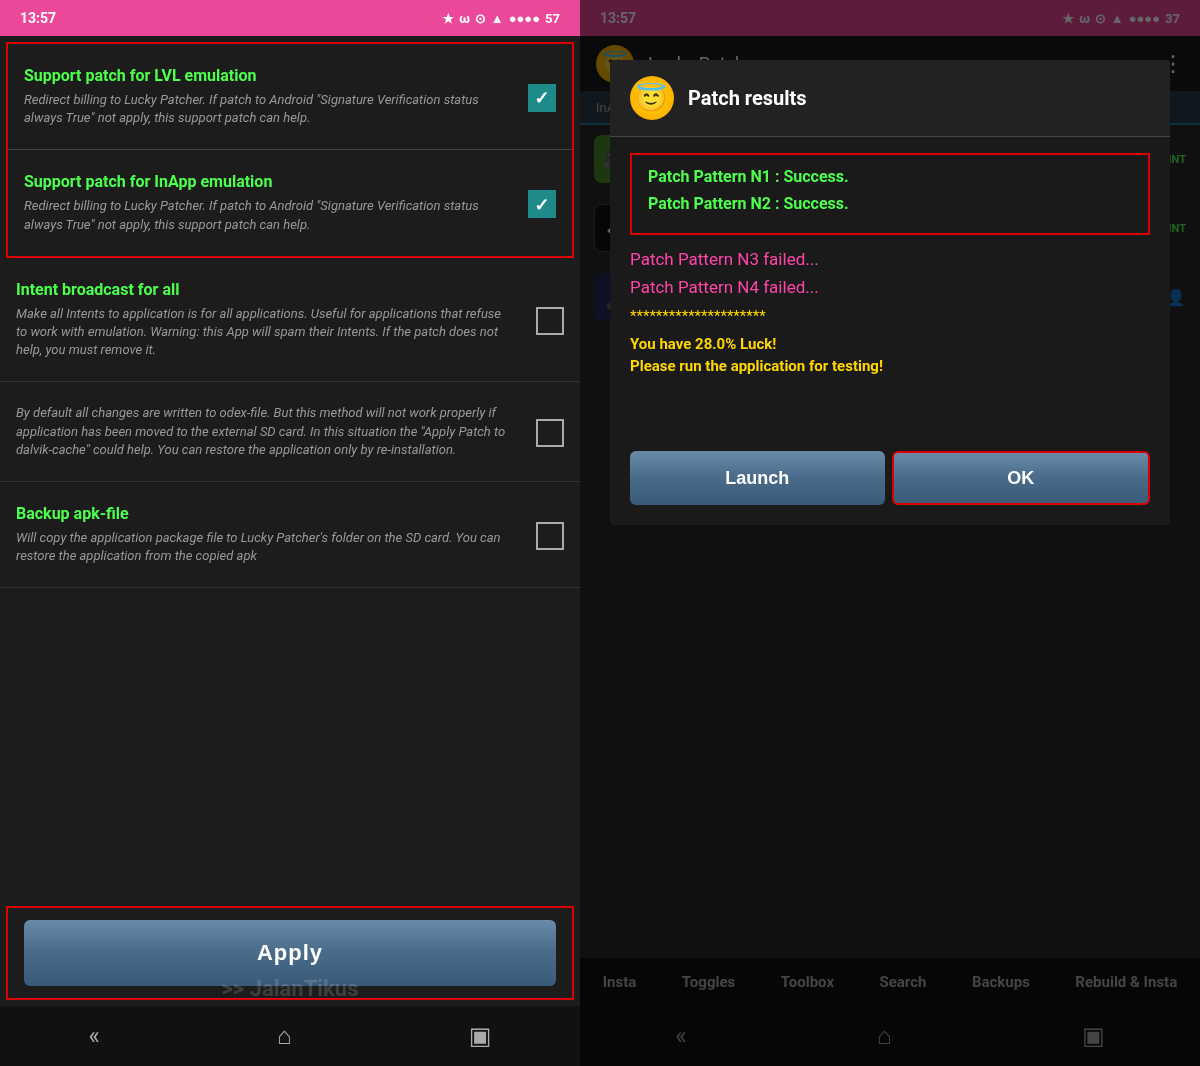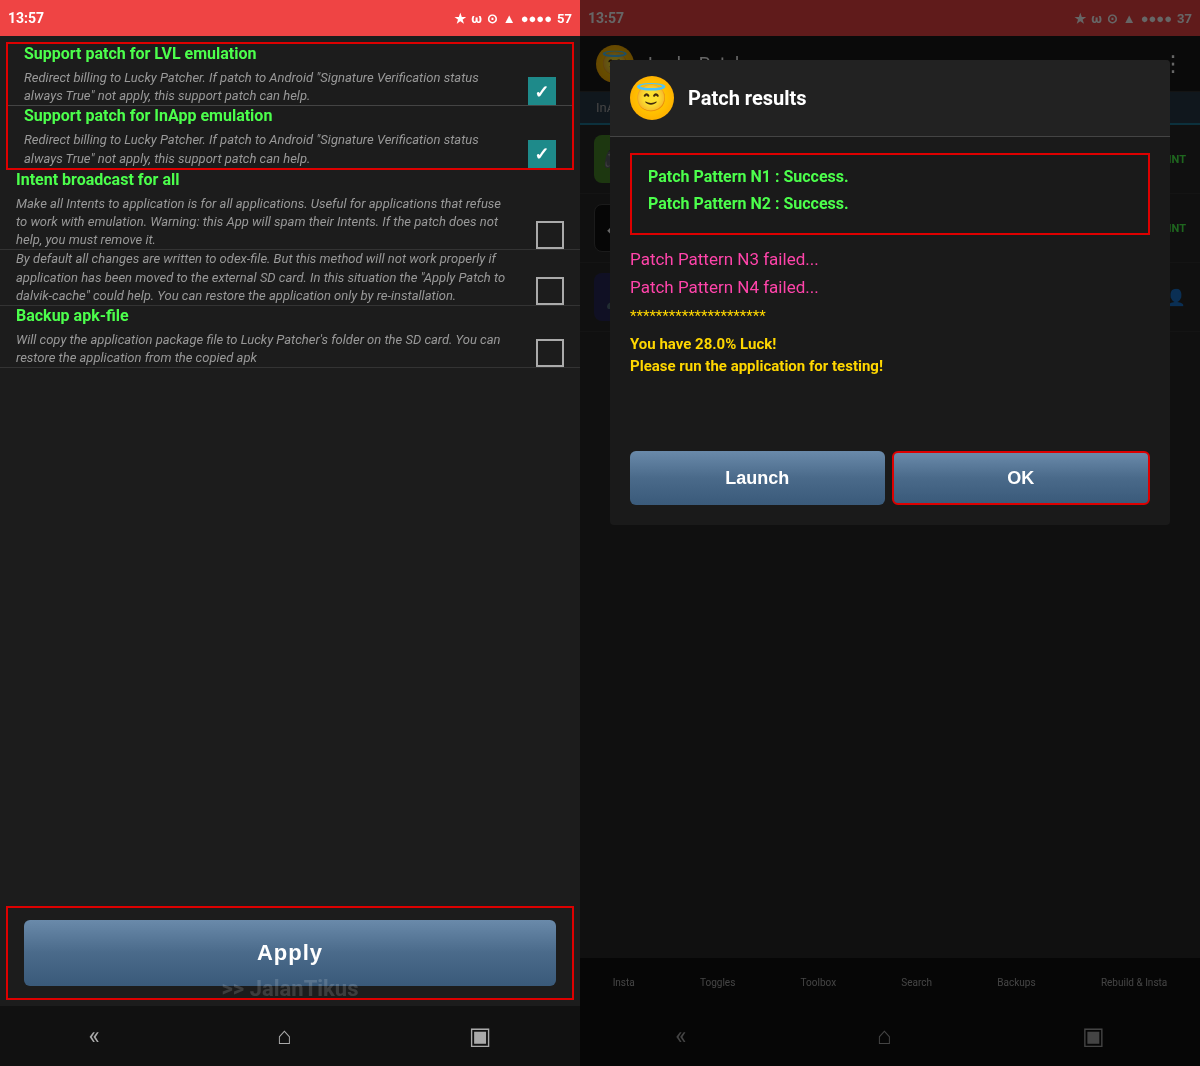--- a/index.html
+++ b/index.html
@@ -28,42 +28,42 @@
       height: 1066px;
       background: #2a2a2a;
       display: flex;
       flex-direction: column;
       position: relative;
     }
 
     
     .status-bar {
       height: 36px;
-      background: #ef4444;
+      background: #ec4899;
       display: flex;
       align-items: center;
       justify-content: space-between;
-      padding: 0 8px;
+      padding: 0 20px;
       color: white;
       font-size: 14px;
       font-weight: bold;
     }
 
     
     .left-content {
       flex: 1;
       overflow: hidden;
       padding: 0;
     }
 
     .patch-option {
       border-bottom: 1px solid #333;
-      padding: 0 16px;
-      display: flex;
-      align-items: flex-end;
+      padding: 22px 16px;
+      display: flex;
+      align-items: center;
       gap: 25px;
     }
 
     .patch-option-text {
       flex: 1;
     }
 
     .patch-option-title {
       color: #4cff4c;
       font-size: 16px;
@@ -247,22 +247,23 @@
     .bottom-tabs {
       height: 48px;
       background: #111;
       display: flex;
       align-items: center;
       justify-content: space-around;
     }
 
     .bottom-tab {
       color: #aaa;
-      font-size: 10px;
+      font-size: 15px;
       text-align: center;
+      font-weight: bold;
     }
 
     
     .dialog-overlay {
       position: absolute;
       top: 0;
       left: 0;
       right: 0;
       bottom: 0;
       background: rgba(0,0,0,0.6);

